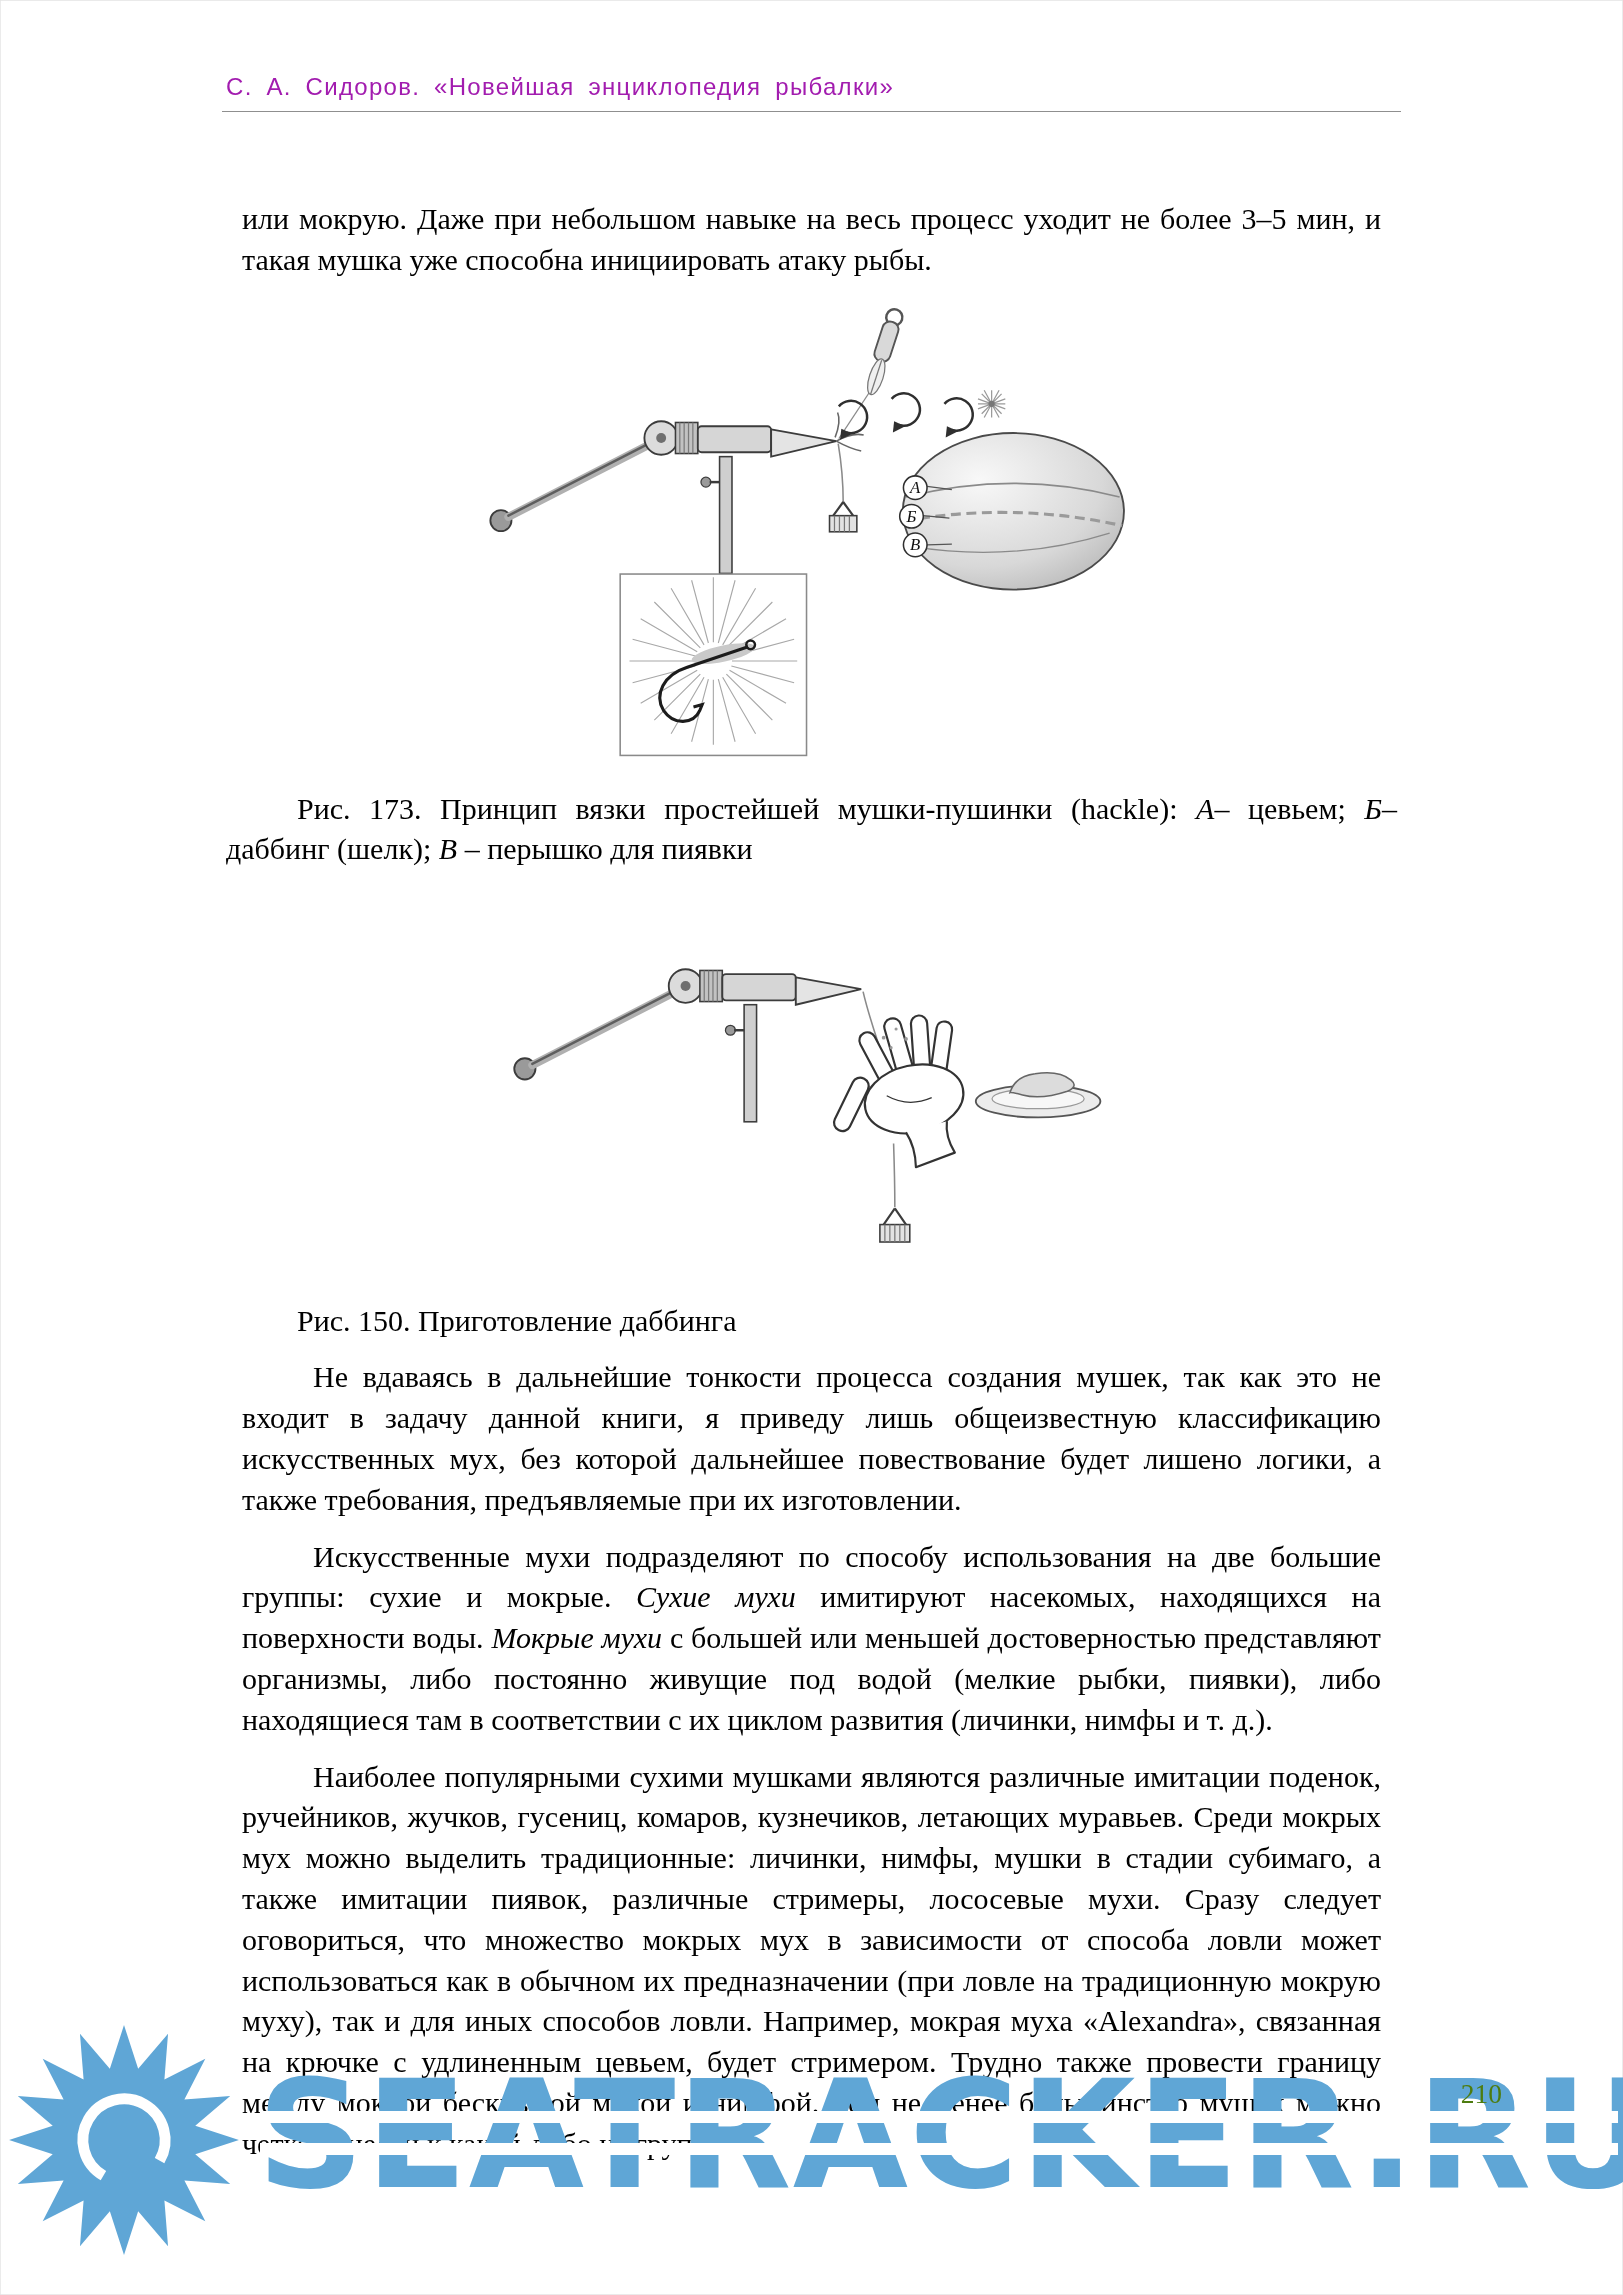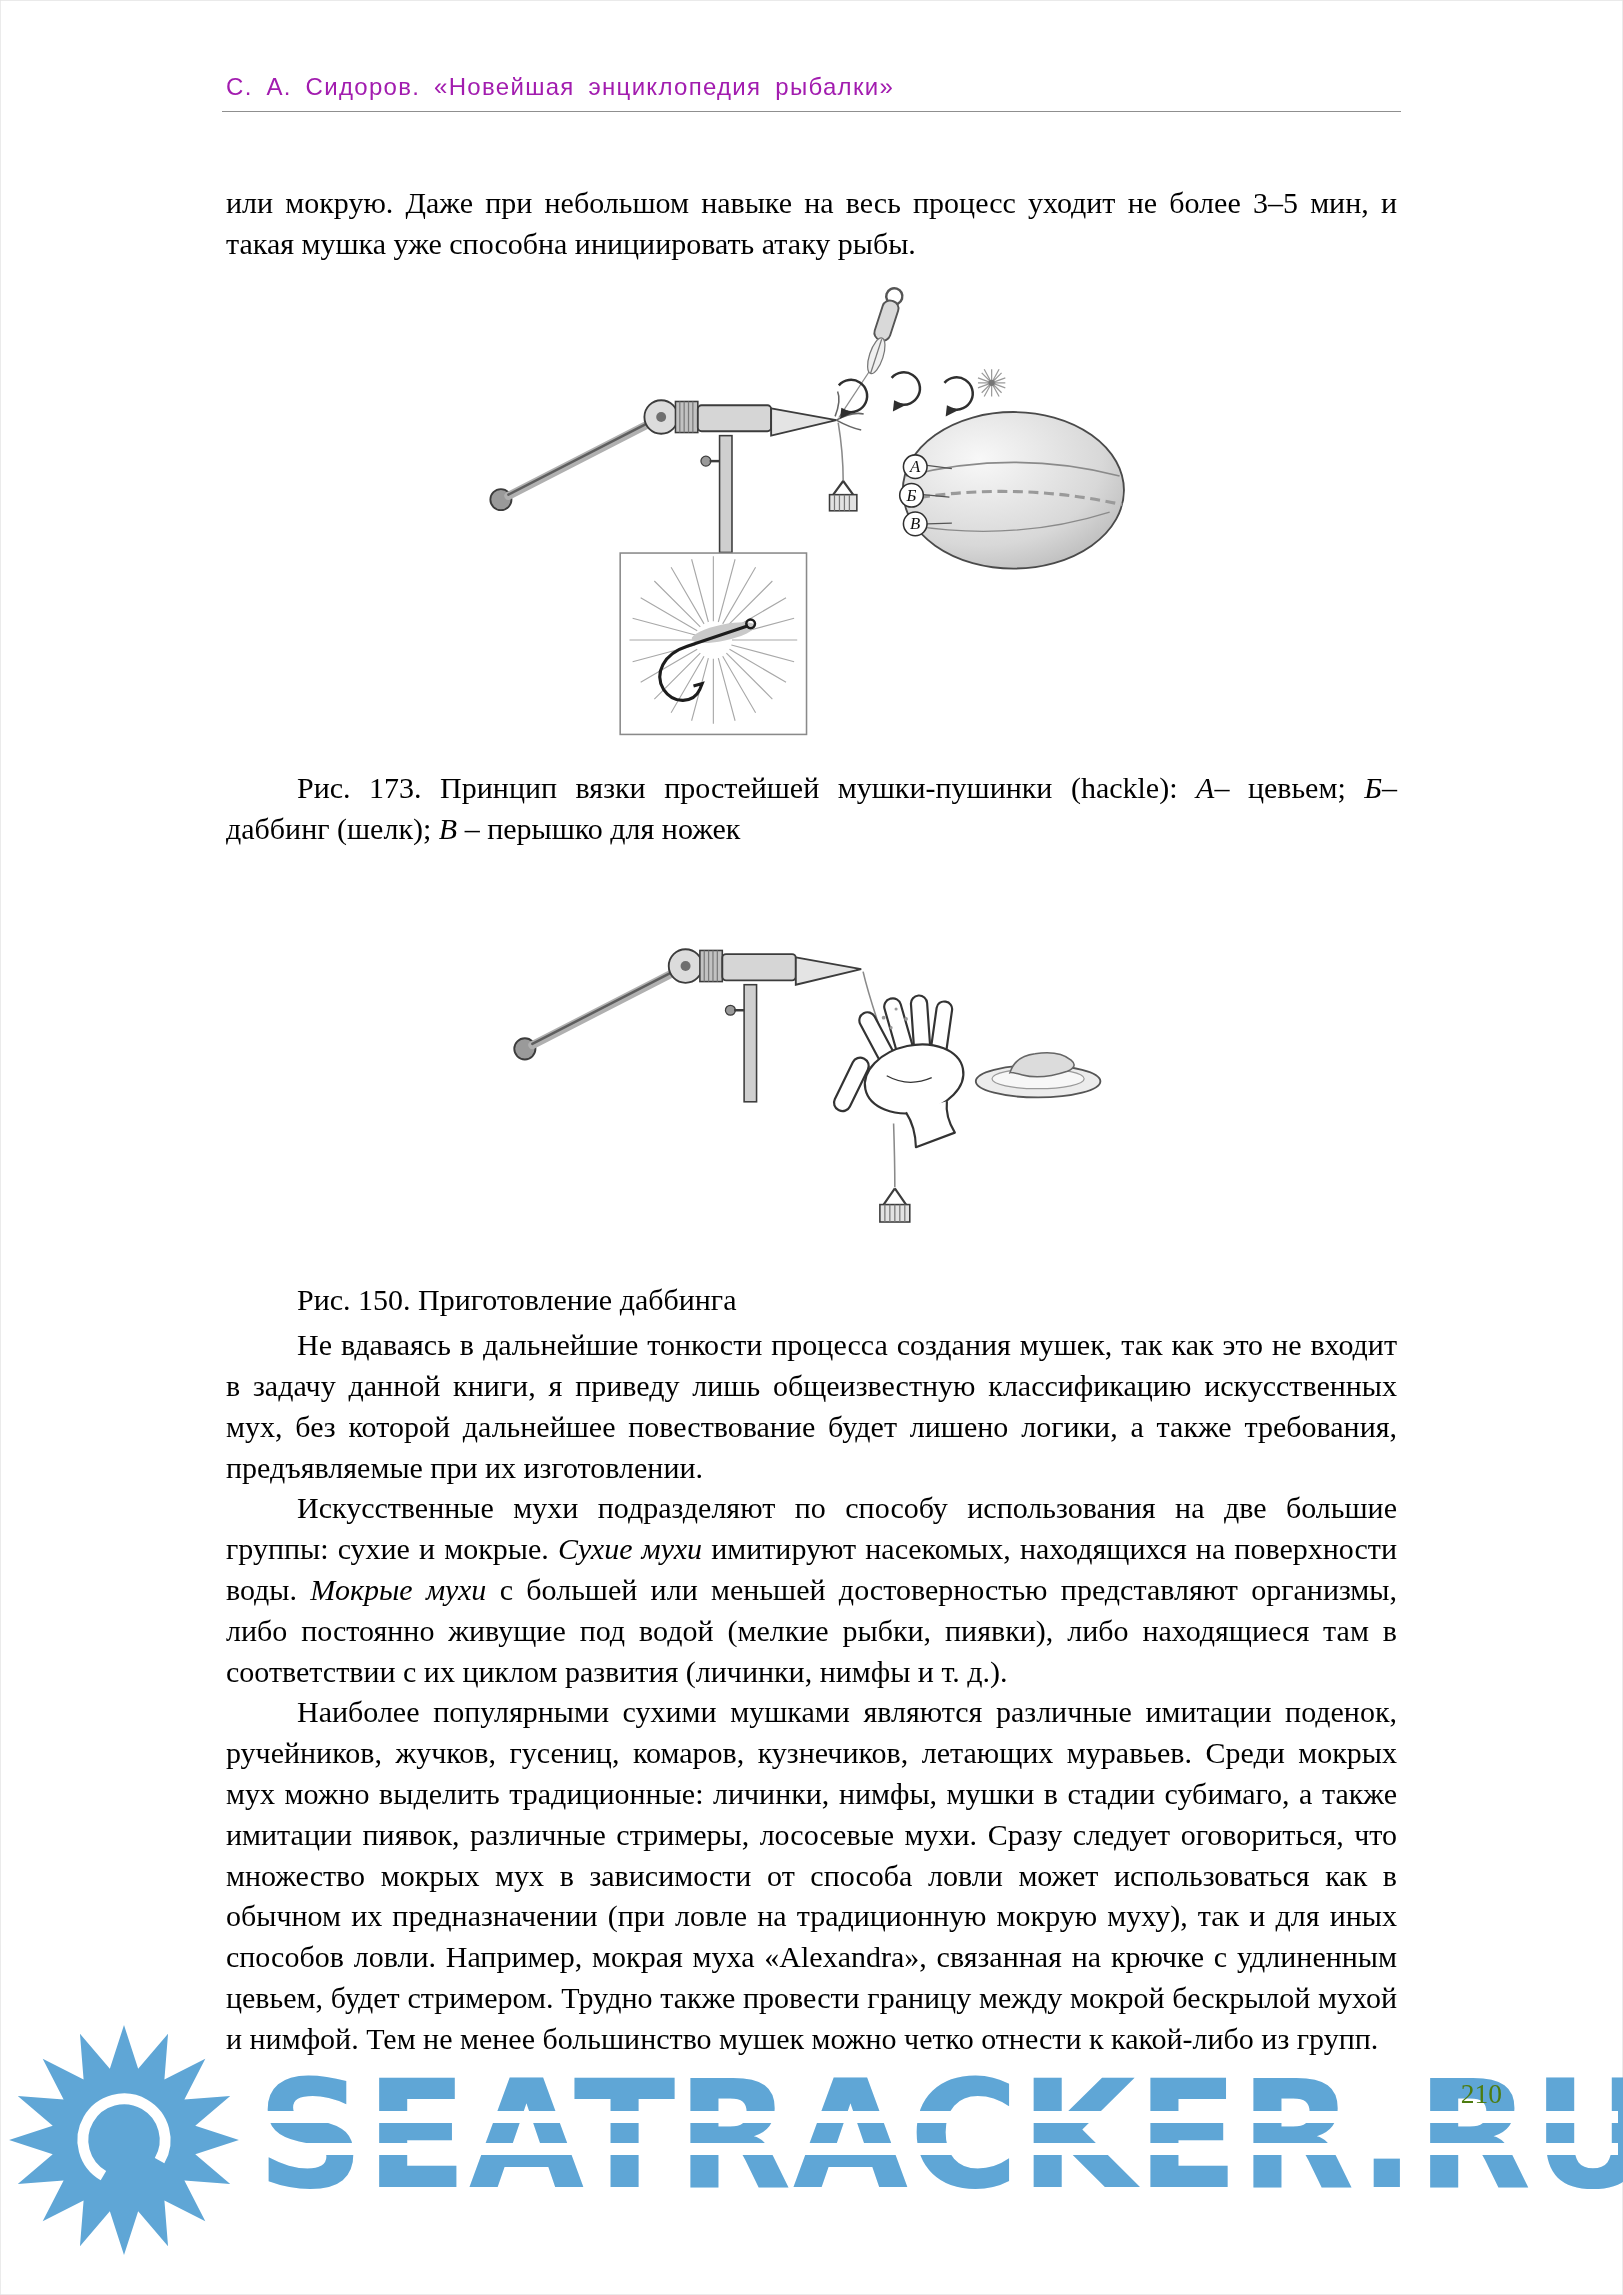--- a/index.html
+++ b/index.html
@@ -31,21 +31,21 @@
     background: #8f8f8f;
   }
   .content {
     position: absolute;
     top: 183px; left: 226px;
     width: 1171px;
     font-size: 30px;
     line-height: 1.36;
     text-align: justify;
   }
-  .para { margin: 0; }
+  .para { margin: 16px; }
   .indent { text-indent: 71px; }
   .figure { text-align: center; margin: 11.8px 0 9.2px 0; }
   .figure svg { display: inline-block; }
   .fig149 svg { width: 733px; height: auto; }
   .fig150 svg { width: 654px; height: auto; }
   .caption { margin: 6.5px 0 3.9px 0; }
   .page-number {
     position: absolute;
     top: 2078px; right: 121px;
     font-size: 27.5px;
@@ -169,21 +169,21 @@
         <g>
           <rect x="282" y="446" width="300" height="292" fill="#ffffff" stroke="#8a8a8a" stroke-width="2.5"></rect>
           <path d="M462,586 L567,586 M461,594 L562,621 M458,601 L549,654 M453,607 L527,681 M447,612 L500,703 M440,615 L467,716 M432,616 L432,721 M424,615 L397,716 M417,612 L364,703 M411,607 L337,681 M406,601 L315,654 M403,594 L302,621 M402,586 L297,586 M403,578 L302,551 M406,571 L315,518 M411,565 L337,491 M417,560 L364,469 M424,557 L397,456 M432,556 L432,451 M440,557 L467,456 M447,560 L500,469 M453,565 L527,491 M458,571 L549,518 M461,578 L562,551" stroke="#a8a8a8" stroke-width="1.8" fill="none"></path>
           <ellipse cx="448" cy="574" rx="52" ry="13" fill="#c9c9c9" transform="rotate(-12 448 574)"></ellipse>
           <circle cx="492" cy="560" r="7" fill="none" stroke="#1c1c1c" stroke-width="4"></circle>
           <path d="M488,563 L390,596 C 352,608 336,640 352,666 C 368,690 400,688 410,666 L414,656 L400,660" fill="none" stroke="#1c1c1c" stroke-width="5"></path>
         </g>
       </svg>
     </div>
 
-    <p class="para indent caption"><span>Рис. 173. Принцип вязки простейшей мушки-пушинки (hackle): </span><i>А</i><span>– цевьем; </span><i>Б</i><span>– даббинг (шелк); </span><i>В</i><span> – перышко для ножек</span></p>
+    <p class="para indent caption"><span>Рис. 173. Принцип вязки простейшей мушки-пушинки (hackle): </span><i>А</i><span>– цевьем; </span><i>Б</i><span>– даббинг (шелк); </span><i>В</i><span> – перышко для пиявки</span></p>
 
     <div class="figure fig150">
       <svg viewBox="0 0 1050 640" xmlns="http://www.w3.org/2000/svg">
 
         <g transform="translate(64,300)">
           <circle cx="0" cy="0" r="17" fill="#9a9a9a" stroke="#3c3c3c" stroke-width="3"></circle>
           <line x1="12" y1="-6" x2="238" y2="-122" stroke="#b0b0b0" stroke-width="13" stroke-linecap="round"></line>
           <line x1="12" y1="-8" x2="238" y2="-124" stroke="#5e5e5e" stroke-width="4" stroke-linecap="round"></line>
           <circle cx="258" cy="-133" r="27" fill="#dcdcdc" stroke="#3c3c3c" stroke-width="3"></circle>
           <circle cx="258" cy="-133" r="8" fill="#6f6f6f"></circle>

